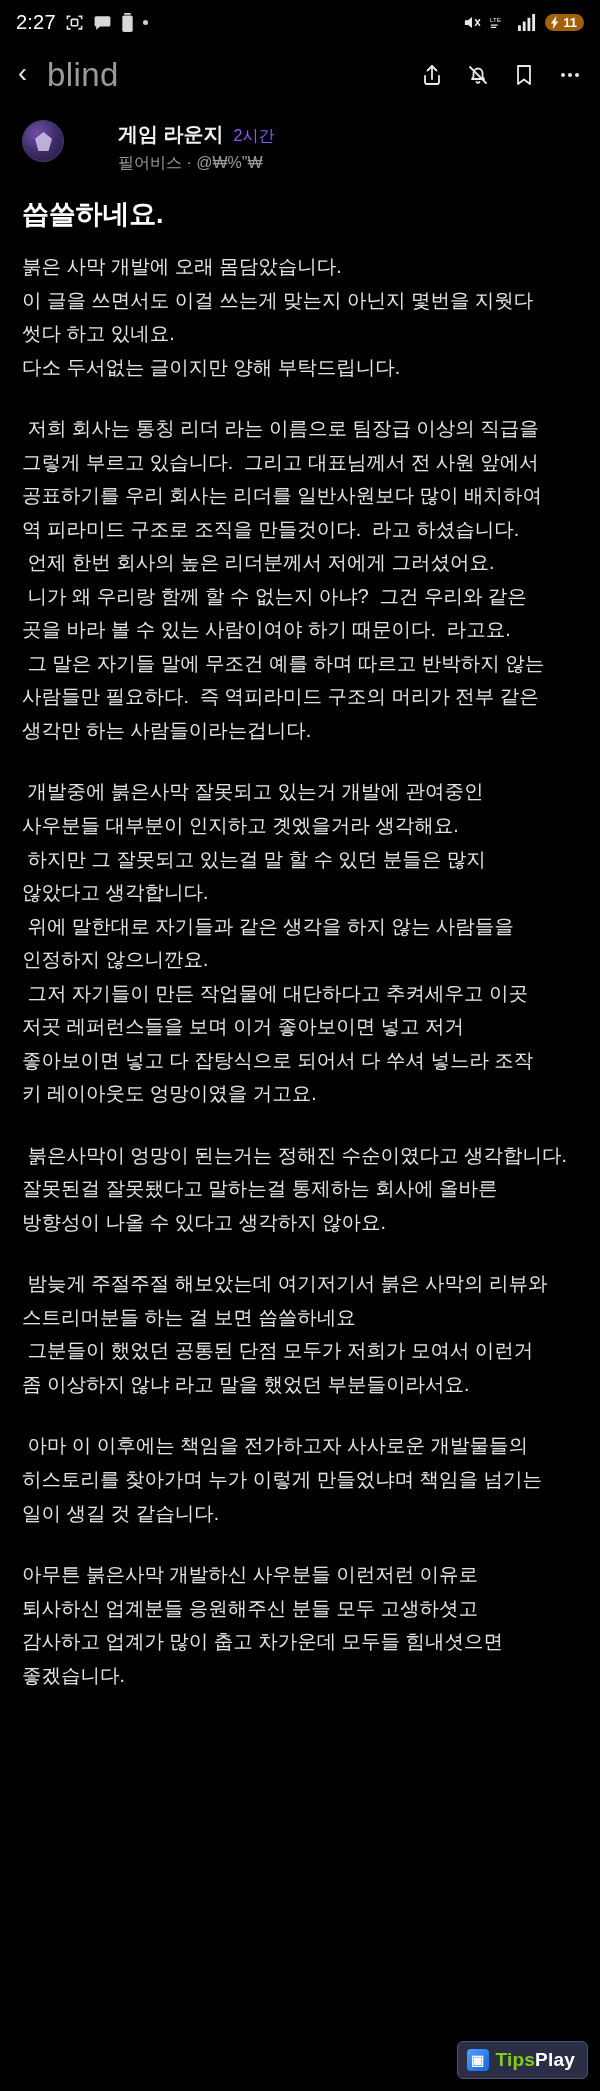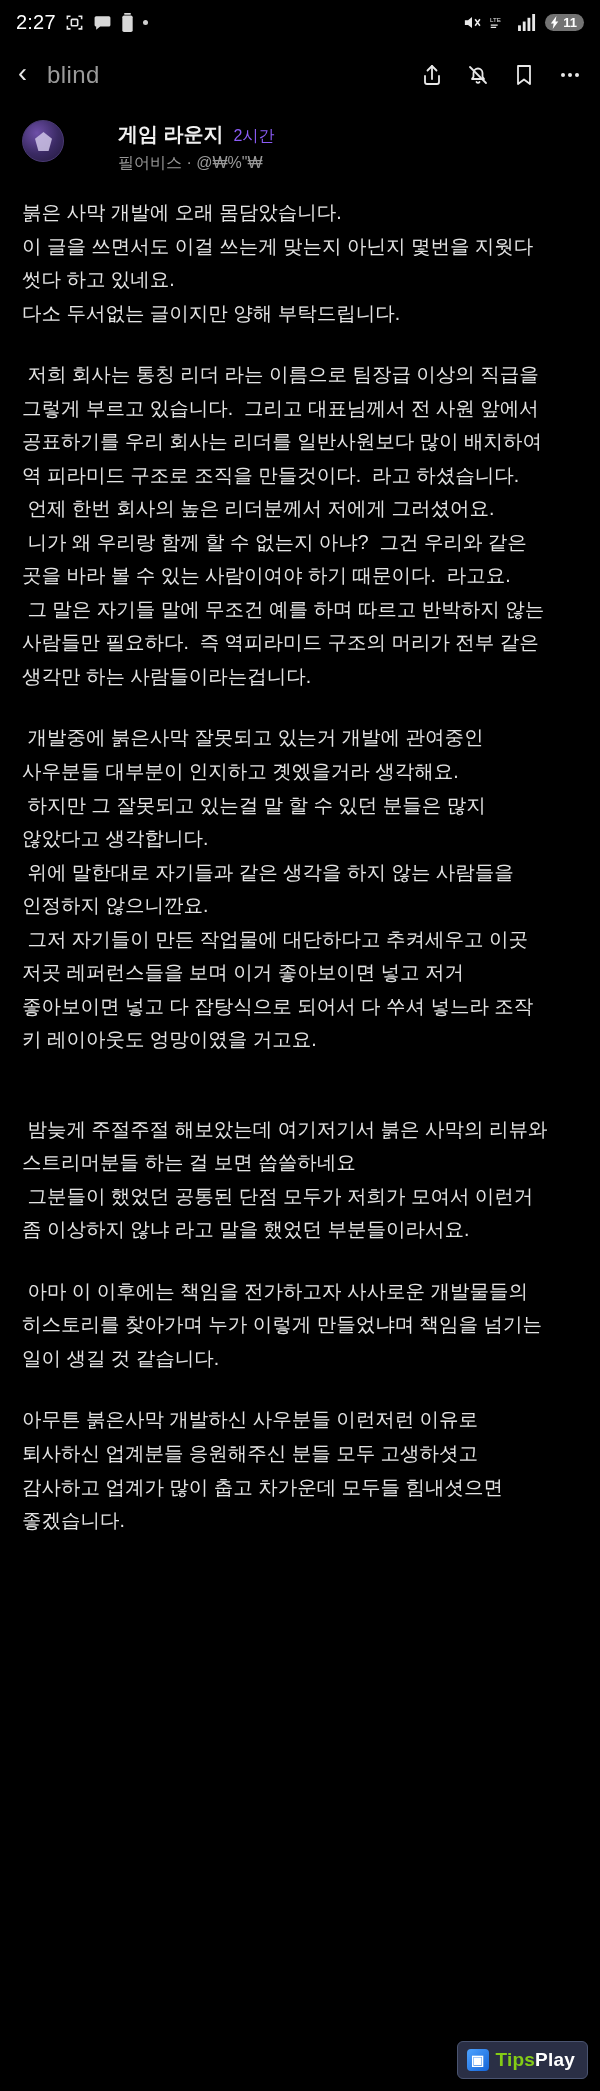--- a/index.html
+++ b/index.html
@@ -30,21 +30,21 @@
   .sb-left { display: flex; align-items: center; gap: 9px; }
   .sb-time { font-size: 20px; font-weight: 500; letter-spacing: .2px; }
   .sb-ico { display: inline-flex; align-items: center; justify-content: center; }
   .sb-right {
     margin-left: auto;
     display: flex;
     align-items: center;
     gap: 8px;
   }
   .batt {
-    background: #737373;
+    background: #a16207;
     color: #fff;
     font-size: 13px;
     font-weight: 700;
     border-radius: 10px;
     padding: 2px 7px 2px 5px;
     display: inline-flex;
     align-items: center;
     gap: 2px;
     line-height: 1;
   }
@@ -59,21 +59,21 @@
     gap: 14px;
   }
   .back-chev {
     color: #e8e8e8;
     font-size: 27px;
     line-height: 1;
     padding: 2px 6px 6px 0;
   }
   .app-title {
     color: #9b9b9b;
-    font-size: 24px;
+    font-size: 33px;
     letter-spacing: .4px;
   }
   .appbar-actions {
     margin-left: auto;
     display: flex;
     align-items: center;
     gap: 22px;
   }
   .appbar-actions svg { display: block; }
 
@@ -244,20 +244,21 @@
     <div class="author-meta">
       <div class="author-line1">
         <span class="author-name">게임 라운지</span>
         <span class="author-time">2시간</span>
       </div>
       <div class="author-line2">필어비스 · @₩%"₩</div>
     </div>
   </div>
 
   <div class="post">
+    <div class="post-title">씁쓸하네요.</div>
     <div class="post-body">
       <p>붉은 사막 개발에 오래 몸담았습니다.
 이 글을 쓰면서도 이걸 쓰는게 맞는지 아닌지 몇번을 지웟다
 썻다 하고 있네요.
 다소 두서없는 글이지만 양해 부탁드립니다.</p>
       <div class="para-gap"></div>
       <p> 저희 회사는 통칭 리더 라는 이름으로 팀장급 이상의 직급을
 그렇게 부르고 있습니다.  그리고 대표님께서 전 사원 앞에서
 공표하기를 우리 회사는 리더를 일반사원보다 많이 배치하여
 역 피라미드 구조로 조직을 만들것이다.  라고 하셨습니다.
@@ -272,20 +273,23 @@
 사우분들 대부분이 인지하고 곗엤을거라 생각해요.
  하지만 그 잘못되고 있는걸 말 할 수 있던 분들은 많지
 않았다고 생각합니다.
  위에 말한대로 자기들과 같은 생각을 하지 않는 사람들을
 인정하지 않으니깐요.
  그저 자기들이 만든 작업물에 대단하다고 추켜세우고 이곳
 저곳 레퍼런스들을 보며 이거 좋아보이면 넣고 저거
 좋아보이면 넣고 다 잡탕식으로 되어서 다 쑤셔 넣느라 조작
 키 레이아웃도 엉망이였을 거고요.</p>
       <div class="para-gap"></div>
+      <p> 붉은사막이 엉망이 된는거는 정해진 수순이였다고 생각합니다.
+잘못된걸 잘못됐다고 말하는걸 통제하는 회사에 올바른
+방향성이 나올 수 있다고 생각하지 않아요.</p>
       <div class="para-gap"></div>
       <p> 밤늦게 주절주절 해보았는데 여기저기서 붉은 사막의 리뷰와
 스트리머분들 하는 걸 보면 씁쓸하네요
  그분들이 했었던 공통된 단점 모두가 저희가 모여서 이런거
 좀 이상하지 않냐 라고 말을 했었던 부분들이라서요.</p>
       <div class="para-gap"></div>
       <p> 아마 이 이후에는 책임을 전가하고자 사사로운 개발물들의
 히스토리를 찾아가며 누가 이렇게 만들었냐며 책임을 넘기는
 일이 생길 것 같습니다.</p>
       <div class="para-gap"></div>

